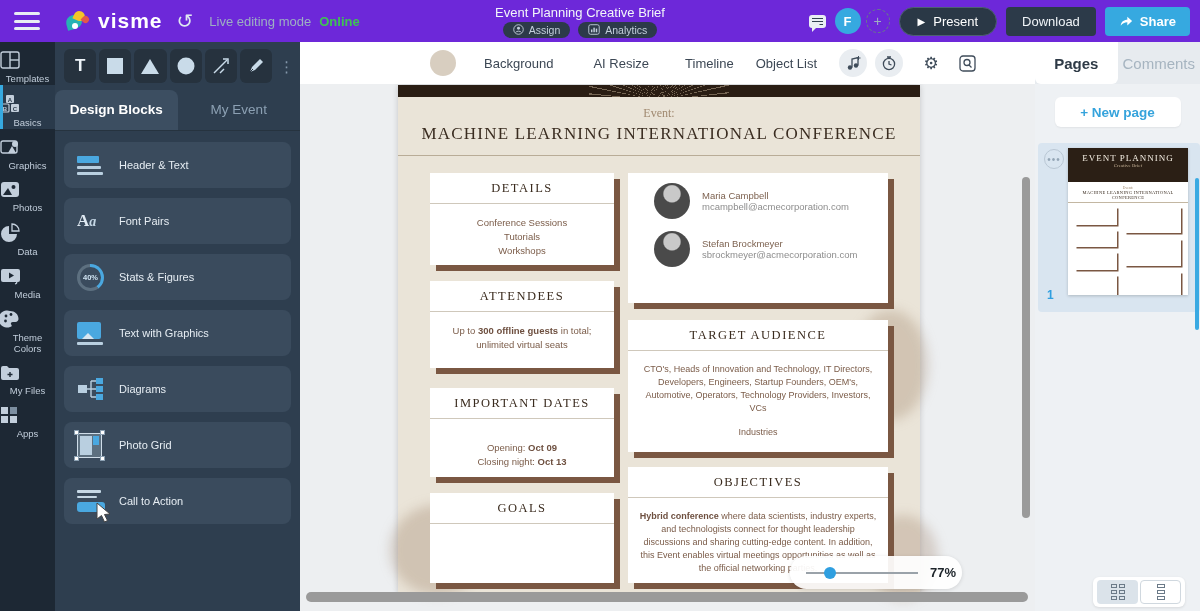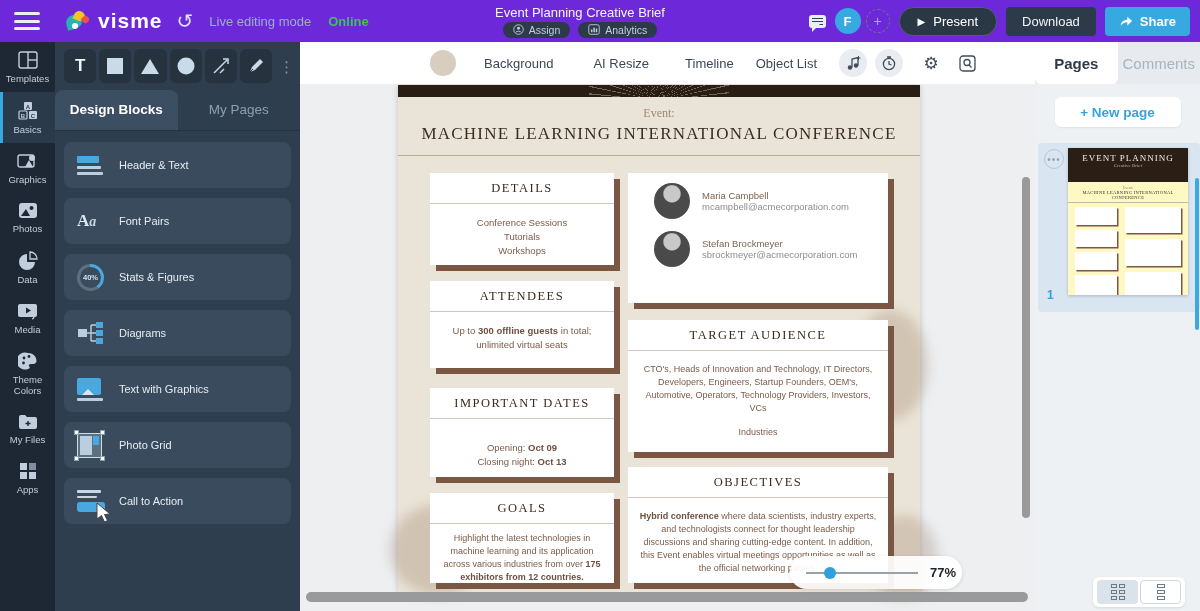--- a/index.html
+++ b/index.html
@@ -11,21 +11,21 @@
     background:#6d28d9; display:flex; align-items:center; z-index:50; }
   .hamburger { width:26px; height:18px; margin-left:14px; display:flex; flex-direction:column;
     justify-content:space-between; cursor:pointer; }
   .hamburger span { display:block; height:3px; background:#e8eef4; border-radius:2px; }
   .logo-wrap { display:flex; align-items:center; margin-left:24px; gap:8px; }
   .logo-mark { width:26px; height:24px; position:relative; }
   .logo-mark i { position:absolute; border-radius:50% 50% 50% 0; }
   .wordmark { color:#fff; font-size:21px; font-weight:bold; letter-spacing:1px; }
   .undo-btn { color:#dfe8f0; font-size:20px; margin-left:14px; cursor:pointer; line-height:1; }
   .live-label { color:#9db0c2; font-size:13px; margin-left:16px; }
-  .online { color:#3fc254; font-weight:bold; margin-left:17px; }
+  .online { color:#3fc254; font-weight:bold; margin-left:8px; }
   .tb-center { position:absolute; left:440px; top:0; width:280px; height:42px;
     display:flex; flex-direction:column; align-items:center; justify-content:center; }
   .tb-title { color:#f2f6fa; font-size:13px; line-height:15px; }
   .tb-pills { display:flex; gap:8px; margin-top:2px; }
   .pill { background:#2c3a49; border-radius:10px; color:#c3cfdb; font-size:10.5px;
     display:flex; align-items:center; gap:5px; padding:2px 10px; cursor:pointer; }
   .pill svg { display:block; }
   .tb-right { position:absolute; right:10px; top:0; height:42px; display:flex; align-items:center; gap:9px; }
   .comment-ic { width:17px; height:13px; background:#e9eef3; border-radius:3px; position:relative; cursor:pointer; }
   .comment-ic::after { content:""; position:absolute; left:3px; bottom:-4px; border:4px solid transparent;
@@ -38,21 +38,21 @@
   .present-btn { background:#2a3846; border:1px solid #4d6072; border-radius:16px; color:#fff;
     font-size:13px; padding:6px 18px; display:flex; align-items:center; gap:8px; cursor:pointer; }
   .present-btn .tri { font-size:10px; }
   .download-btn { background:#2c3a49; border-radius:4px; color:#f0f4f8; font-size:13px;
     padding:7px 16px; cursor:pointer; }
   .share-btn { background:#36a9e0; border-radius:4px; color:#fff; font-size:13px; font-weight:bold;
     padding:7px 14px; display:flex; align-items:center; gap:7px; cursor:pointer; }
 
   
   #iconbar { position:absolute; left:0; top:42px; width:55px; height:569px; background:#1d2834; z-index:40; }
-  .side-item { width:55px; padding:9px 0 8px; display:flex; flex-direction:column; align-items:center;
+  .side-item { width:55px; padding:9px 0 1px; display:flex; flex-direction:column; 
     gap:4px; cursor:pointer; position:relative; color:#c2cedb; }
   .side-item .lbl { font-size:9.5px; text-align:center; line-height:11px; }
   .side-item.active { background:#2a3a4b; }
   .side-item.active::before { content:""; position:absolute; left:0; top:0; bottom:0; width:3px; background:#36a9e0; }
   .side-item svg { display:block; }
 
   
   #blockspanel { position:absolute; left:55px; top:42px; width:245px; height:569px; background:#2e3e4f; z-index:30; }
   .shape-row { display:flex; align-items:center; gap:3px; padding:7px 6px 7px 9px; }
   .tool-sq { width:34px; height:34px; border-radius:6px; background:#26323e; color:#c9dbe9;
@@ -145,21 +145,21 @@
     color:#a6b4c0; cursor:pointer; }
   .rp-tab.active { background:#fff; color:#2e3a46; font-weight:bold; border-radius:0 0 6px 6px; }
   .newpage-btn { margin:13px auto 0; width:126px; height:30px; background:#fff; border-radius:6px;
     color:#35a3dc; font-size:13.5px; font-weight:bold; display:flex; align-items:center;
     justify-content:center; cursor:pointer; box-shadow:0 1px 2px rgba(0,0,0,.06); }
   .page-item { position:absolute; left:3px; top:101px; width:162px; height:169px; background:#d9e5f0; border-radius:4px; }
   .dots-menu { position:absolute; left:6px; top:6px; width:20px; height:20px; border-radius:50%;
     border:1px solid #b9c7d4; color:#93a5b5; font-size:10px; display:flex; align-items:center;
     justify-content:center; cursor:pointer; letter-spacing:1px; }
   .page-num { position:absolute; left:9px; bottom:10px; color:#2f9fe0; font-size:12px; font-weight:bold; }
-  .thumb { position:absolute; left:30px; top:5px; width:120px; height:147px; background:#fef9c3;
+  .thumb { position:absolute; left:30px; top:5px; width:120px; height:147px; background:#ffffff;
     box-shadow:0 1px 3px rgba(0,0,0,.2); overflow:hidden; cursor:pointer; }
   .thumb-head { height:34px; background:#2b1f15; text-align:center; padding-top:5px; }
   .thumb-head .t1 { color:#f3ede2; font-family:"Liberation Serif",serif; font-size:9px; letter-spacing:1px; }
   .thumb-head .t2 { color:#c0ad92; font-size:5px; font-family:"Liberation Serif",serif; }
   .thumb-band { text-align:center; padding:3px 2px 2px; border-bottom:1px solid #c3b7a2; }
   .thumb-band .t3 { color:#3a2c20; font-family:"Liberation Serif",serif; font-size:4.5px; letter-spacing:.3px; }
   .thumb-band .t0 { color:#a08970; font-size:4px; font-family:"Liberation Serif",serif; }
   .mini-cards { position:relative; height:100px; }
   .mini { position:absolute; background:#fff; box-shadow:1.5px 1.5px 0 #7a5742; }
   .rp-scrollbar { position:absolute; right:1px; top:136px; width:4px; height:152px; background:#39a9e2; border-radius:2px; }
@@ -352,21 +352,21 @@
       <svg width="18" height="18">
         <path d="M3 15 L5 10 L13 2 L16 5 L8 13 Z" fill="#c9dbe9"></path>
         <line x1="3" y1="15" x2="6" y2="12" stroke="#26323e" stroke-width="1"></line>
       </svg>
     </div>
     <div class="tool-more">⋮</div>
   </div>
 
   <div class="panel-tabs">
     <div class="panel-tab active">Design Blocks</div>
-    <div class="panel-tab">My Pages</div>
+    <div class="panel-tab">My Event</div>
   </div>
 
   <div class="block-list">
     <div class="block-item">
       <div class="bi-icon">
           <div class="ic-header">
             <div class="b1"></div>
             <div class="b2"></div>
             <div class="b3"></div>
           </div>
@@ -382,38 +382,38 @@
     <div class="block-item">
       <div class="bi-icon">
           <div class="ic-stats">
             <span>40%</span>
           </div>
         </div>
       <span class="bi-label">Stats &amp; Figures</span>
     </div>
     <div class="block-item">
       <div class="bi-icon">
+          <div class="ic-twg">
+            <div class="img"></div>
+            <div class="bar"></div>
+          </div>
+        </div>
+      <span class="bi-label">Text with Graphics</span>
+    </div>
+    <div class="block-item">
+      <div class="bi-icon">
         <svg width="28" height="24" viewBox="0 0 28 24">
           <rect x="1" y="8" width="9" height="8" fill="#b9cfe0"></rect>
           <rect x="19" y="1" width="7" height="6" fill="#4aa8e0"></rect>
           <rect x="19" y="9" width="7" height="6" fill="#4aa8e0"></rect>
           <rect x="19" y="17" width="7" height="6" fill="#4aa8e0"></rect>
           <path d="M10 12 L14 12 M14 4 L14 20 M14 4 L19 4 M14 12 L19 12 M14 20 L19 20" stroke="#b9cfe0" stroke-width="1.4" fill="none"></path>
         </svg>
       </div>
       <span class="bi-label">Diagrams</span>
-    </div>
-    <div class="block-item">
-      <div class="bi-icon">
-          <div class="ic-twg">
-            <div class="img"></div>
-            <div class="bar"></div>
-          </div>
-        </div>
-      <span class="bi-label">Text with Graphics</span>
     </div>
     <div class="block-item">
       <div class="bi-icon">
         <div class="ic-photo">
           <span class="hd" style="left:-4px;top:-4px;"></span>
             <span class="hd" style="right:-4px;top:-4px;"></span>
           <span class="hd" style="left:-4px;bottom:-4px;"></span>
             <span class="hd" style="right:-4px;bottom:-4px;"></span>
         </div>
       </div>
@@ -535,23 +535,20 @@
 
     <div class="card" style="left:230px;top:382px;width:260px;height:116px;">
       <h3>OBJECTIVES</h3>
       <div class="cbody" style="font-size:9px;line-height:13px;">
         <b>Hybrid conference</b><span> where data scientists, industry experts, and technologists connect for thought leadership discussions and sharing cutting-edge content. In addition, this Event enables virtual meetings opportunities as well as the official networking parties.</span>
       </div>
     </div>
 
     <div class="card" style="left:32px;top:408px;width:184px;height:90px;">
       <h3>GOALS</h3>
-      <div class="cbody" style="font-size:9px;line-height:13px;padding-top:8px;">
-        <span>Highlight the latest technologies in machine learning and its application across various industries from over </span><b>175 exhibitors from 12 countries.</b>
-      </div>
     </div>
   </div>
 
   <div class="vscroll"></div>
   <div class="hscroll"></div>
 
   <div class="zoom-pill">
     <div class="zoom-track">
       <div class="zoom-handle"></div>
     </div>

